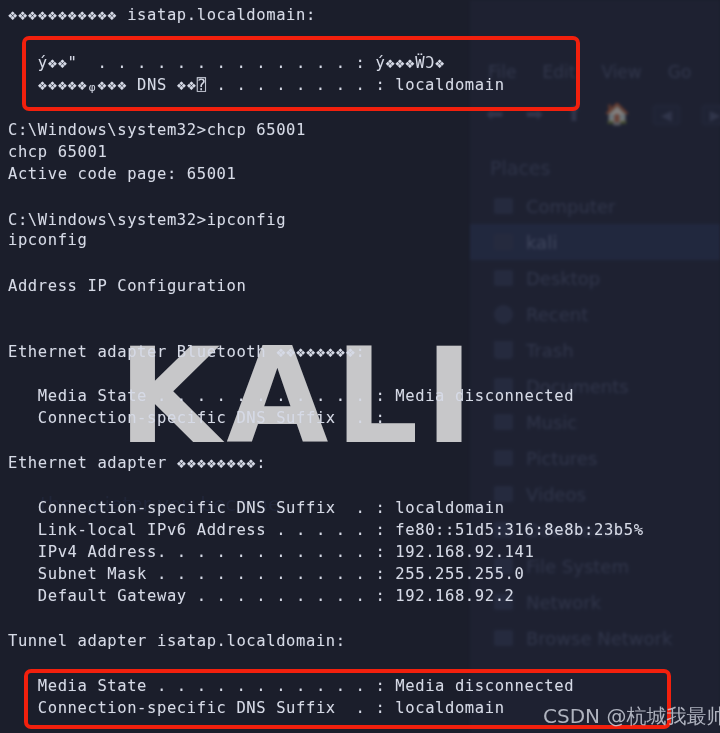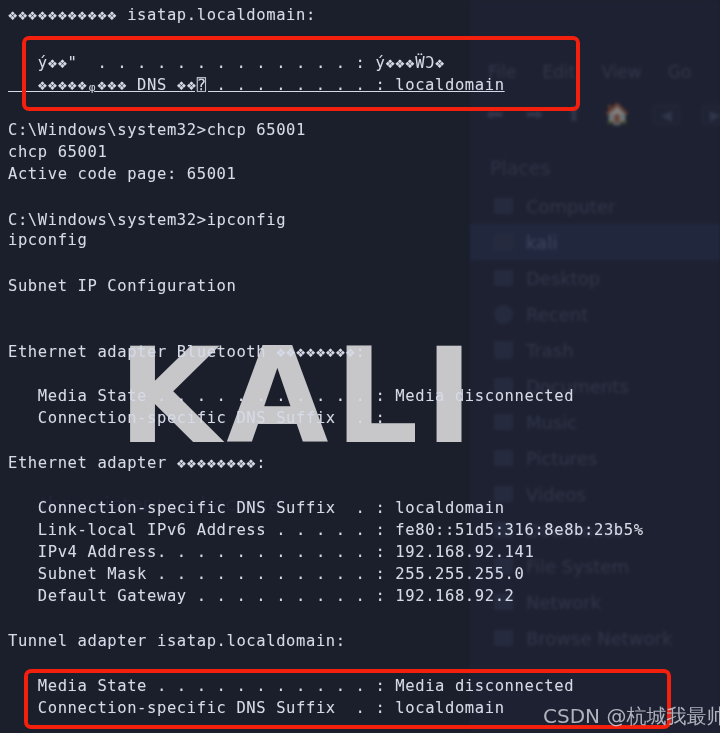--- a/index.html
+++ b/index.html
@@ -248,27 +248,27 @@
         </div>
       </div>
   </div>
 
   <div id="kali-watermark">KALI</div>
   <div id="kali-tagline">the quieter you become</div>
 
   <div id="terminal">
       <div class="tline" style="top: 4px;">❖❖❖❖❖❖❖❖❖❖❖ isatap.localdomain:</div>
       <div class="tline" style="top: 52px;">   ý❖❖"  . . . . . . . . . . . . . : ý❖❖❖ẄƆ❖</div>
-      <div class="tline" style="top: 74px; text-decoration: underline;">   ❖❖❖❖❖ᵩ❖❖❖ DNS ❖❖⍰ . . . . . . . . : localdomain</div>
+      <div class="tline" style="top: 74px;">   ❖❖❖❖❖ᵩ❖❖❖ DNS ❖❖⍰ . . . . . . . . : localdomain</div>
       <div class="tline" style="top: 119px;">C:\Windows\system32&gt;chcp 65001</div>
       <div class="tline" style="top: 141px;">chcp 65001</div>
       <div class="tline" style="top: 163px;">Active code page: 65001</div>
       <div class="tline" style="top: 209px;">C:\Windows\system32&gt;ipconfig</div>
       <div class="tline" style="top: 229px;">ipconfig</div>
-      <div class="tline" style="top: 275px;">Subnet IP Configuration</div>
+      <div class="tline" style="top: 275px;">Address IP Configuration</div>
       <div class="tline" style="top: 341px;">Ethernet adapter Bluetooth ❖❖❖❖❖❖❖❖:</div>
       <div class="tline" style="top: 385px;">   Media State . . . . . . . . . . . : Media disconnected</div>
       <div class="tline" style="top: 407px; text-align: right;">   Connection-specific DNS Suffix  . :</div>
       <div class="tline" style="top: 452px;">Ethernet adapter ❖❖❖❖❖❖❖❖:</div>
       <div class="tline" style="top: 497px;">   Connection-specific DNS Suffix  . : localdomain</div>
       <div class="tline" style="top: 519px;">   Link-local IPv6 Address . . . . . : fe80::51d5:316:8e8b:23b5%</div>
       <div class="tline" style="top: 541px;">   IPv4 Address. . . . . . . . . . . : 192.168.92.141</div>
       <div class="tline" style="top: 563px;">   Subnet Mask . . . . . . . . . . . : 255.255.255.0</div>
       <div class="tline" style="top: 585px;">   Default Gateway . . . . . . . . . : 192.168.92.2</div>
       <div class="tline" style="top: 630px; text-align: right;">Tunnel adapter isatap.localdomain:</div>

